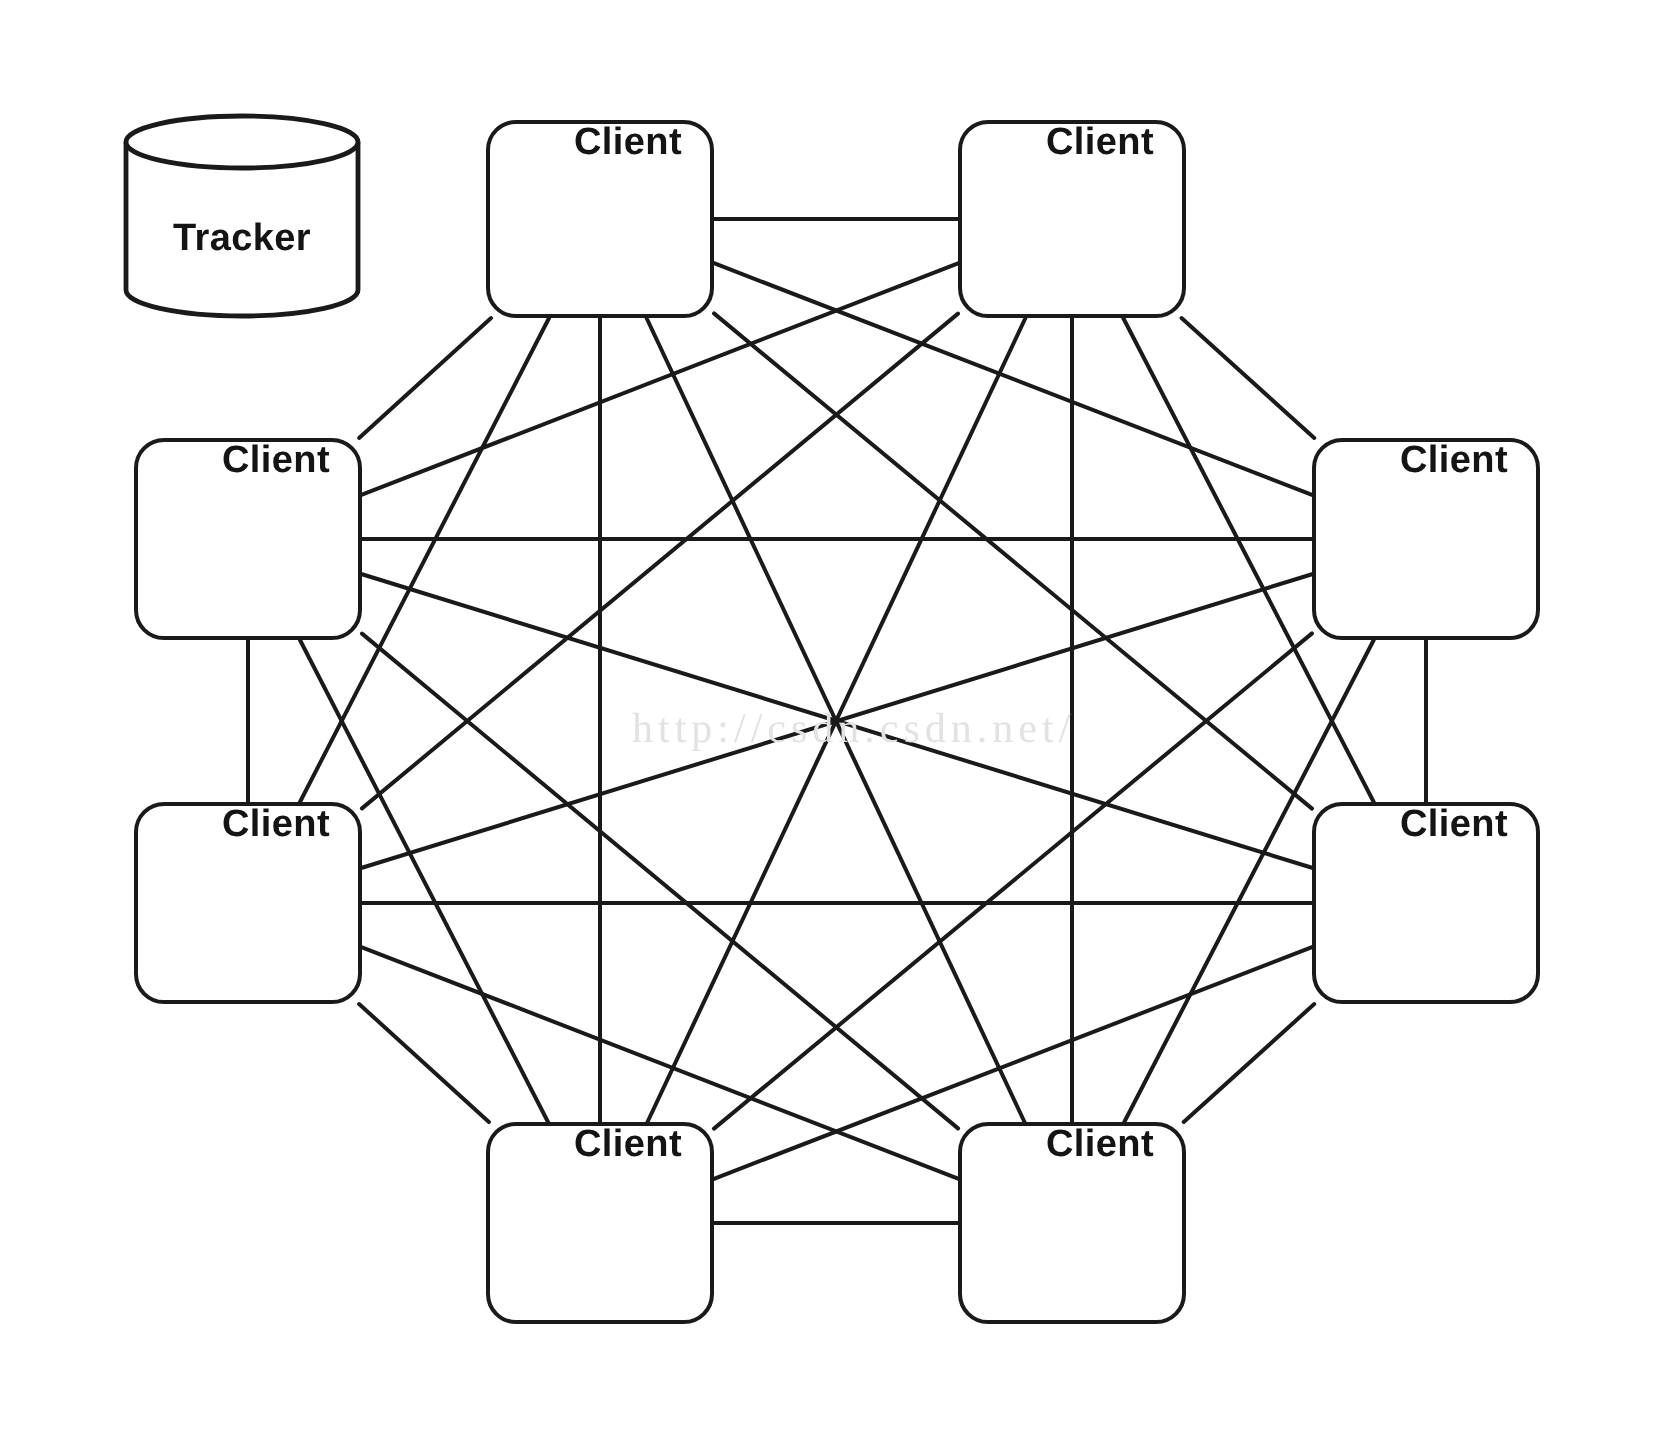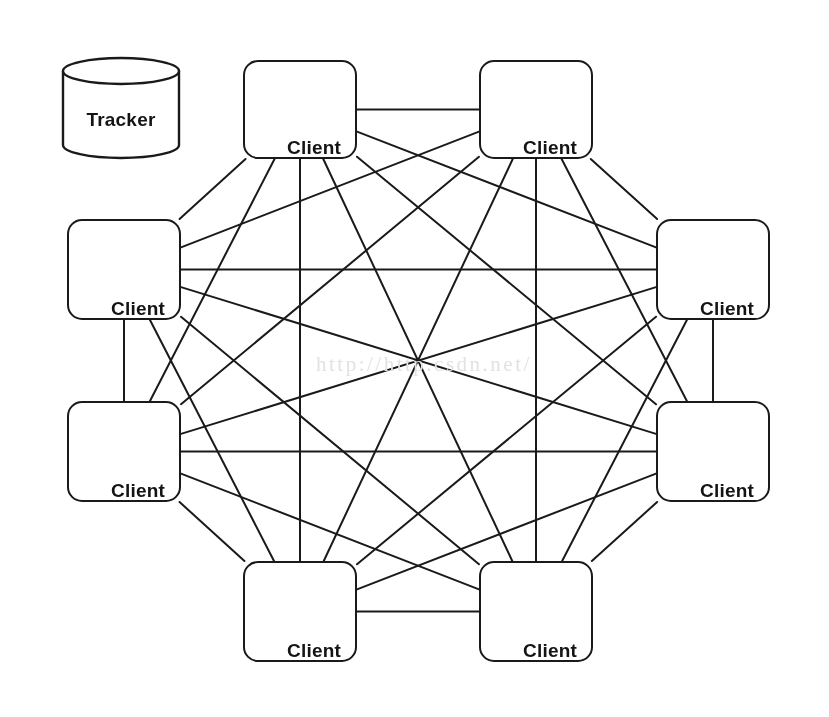--- a/index.html
+++ b/index.html
@@ -33,21 +33,21 @@
     height: 717px;
     z-index: 3;
   }
   .node {
     position: absolute;
     box-sizing: border-box;
     background: #ffffff;
     border: 2px solid #1a1a1a;
     border-radius: 15px;
     display: flex;
-    align-items: flex-end;
+    align-items: flex-start;
     justify-content: center;
     padding-left: 28px;
   }
   .node-label {
     font-family: "Liberation Sans", sans-serif;
     font-size: 19px;
     font-weight: bold;
     color: #141414;
     letter-spacing: 0.2px;
     line-height: 1;
@@ -109,21 +109,21 @@
       <line x1="656" y1="451.5" x2="181" y2="451.5" stroke="#1a1a1a" stroke-width="2" stroke-linecap="round"></line>
       <line x1="656" y1="433.88709677419354" x2="181" y2="287.11290322580646" stroke="#1a1a1a" stroke-width="2" stroke-linecap="round"></line>
       <line x1="479" y1="611.5" x2="357" y2="611.5" stroke="#1a1a1a" stroke-width="2" stroke-linecap="round"></line>
       <line x1="479" y1="589.3640776699029" x2="181" y2="473.63592233009706" stroke="#1a1a1a" stroke-width="2" stroke-linecap="round"></line>
       <line x1="479" y1="564.1844660194175" x2="181" y2="316.81553398058253" stroke="#1a1a1a" stroke-width="2" stroke-linecap="round"></line>
       <line x1="244.45" y1="561" x2="179.55" y2="502" stroke="#1a1a1a" stroke-width="2" stroke-linecap="round"></line>
       <line x1="274.01169590643275" y1="561" x2="149.98830409356725" y2="320" stroke="#1a1a1a" stroke-width="2" stroke-linecap="round"></line>
       <line x1="124" y1="401" x2="124" y2="320" stroke="#1a1a1a" stroke-width="2" stroke-linecap="round"></line>
     </svg>
 
-  <div id="watermark" style="left: 316px; top: 352px; color: rgb(226, 226, 226);">http://http.csdn.net/</div>
+  <div id="watermark" style="left: 316px; top: 352px; color: rgb(226, 226, 226);">http://csdn.csdn.net/</div>
 
   <div id="nodes">
 
     <div class="cylinder" style="left: 61px; top: 56px;">
       <svg width="120" height="106" viewBox="0 0 120 106" xmlns="http://www.w3.org/2000/svg">
         <path d="M2,15 L2,89 A58,13 0 0 0 118,89 L118,15" fill="#ffffff" stroke="#1a1a1a" stroke-width="2.4"></path>
         <ellipse cx="60" cy="15" rx="58" ry="13" fill="#ffffff" stroke="#1a1a1a" stroke-width="2.4"></ellipse>
       </svg>
       <div class="cyl-label" style="top: 53px;">Tracker</div>
     </div>

